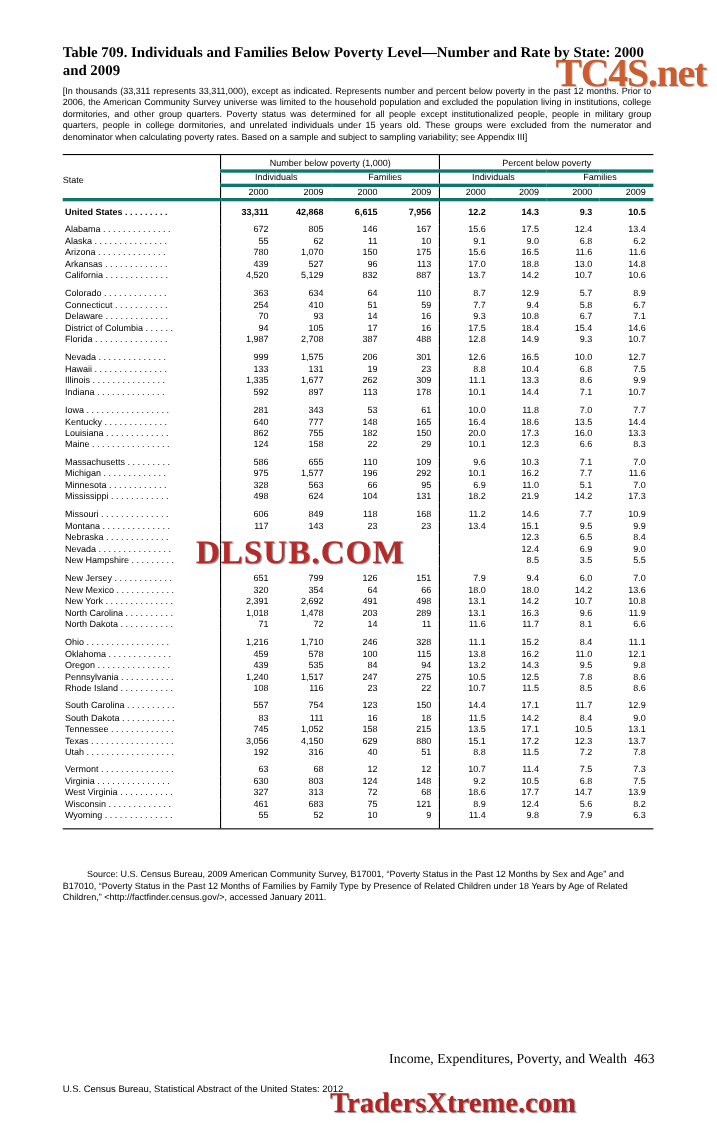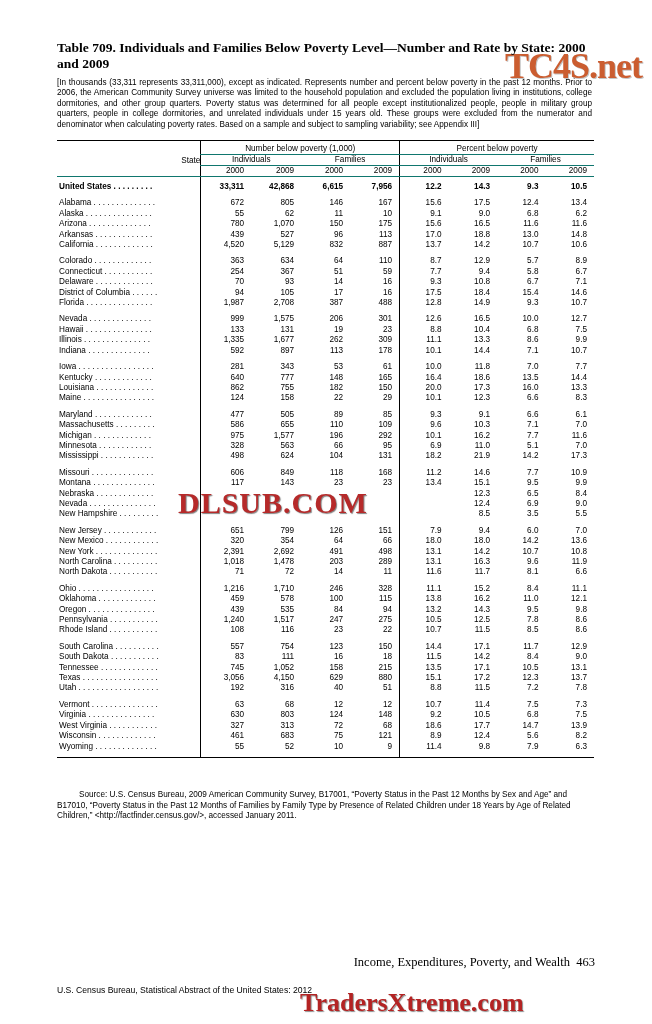--- a/index.html
+++ b/index.html
@@ -95,21 +95,21 @@
     padding: 0;
     font-weight: normal;
     vertical-align: bottom;
   }
   thead td, thead th {
     font-size: 8.2px;
     text-align: center;
     padding-bottom: 1px;
   }
   .hdr-row-1 td { padding-top: 3px; }
-  .bb { border-bottom: 1px solid #0f766e; }
+  .bb { border-bottom: 3px solid #0f766e; }
   .bl { border-left: 1px solid #000; }
   .st-col { width: 153px; text-align: left; }
   .num-col { width: 48px; text-align: right; padding-right: 7px; }
   tbody td { height: 10.4px; line-height: 10.4px; }
   .state-cell {
     text-align: left;
     padding-left: 2px;
     white-space: nowrap;
     overflow: hidden;
   }
@@ -151,21 +151,21 @@
 
   <div class="tbl">
     <table>
       <thead>
         <tr class="hdr-row-1">
           <td class="st-col"></td>
           <td class="bb bl" colspan="4">Number below poverty (1,000)</td>
           <td class="bb bl" colspan="4">Percent below poverty</td>
         </tr>
         <tr>
-          <td class="st-col" style="text-align:right;">State</td>
+          <td class="st-col" style="text-align:left;">State</td>
           <td class="bb bl" colspan="2">Individuals</td>
           <td class="bb" colspan="2">Families</td>
           <td class="bb bl" colspan="2">Individuals</td>
           <td class="bb" colspan="2">Families</td>
         </tr>
         <tr class="hdr-row-3">
           <td class="st-col bb"></td>
           <td class="num-col bb bl">2000</td>
           <td class="num-col bb">2009</td>
           <td class="num-col bb">2000</td>
@@ -283,21 +283,21 @@
             <td class="num-col">64</td>
             <td class="num-col">110</td>
             <td class="num-col bl">8.7</td>
             <td class="num-col">12.9</td>
             <td class="num-col">5.7</td>
             <td class="num-col">8.9</td>
           </tr>
           <tr>
             <td class="st-col state-cell">Connecticut . . . . . . . . . . .</td>
             <td class="num-col bl">254</td>
-            <td class="num-col">367</td>
+            <td class="num-col">410</td>
             <td class="num-col">51</td>
             <td class="num-col">59</td>
             <td class="num-col bl">7.7</td>
             <td class="num-col">9.4</td>
             <td class="num-col">5.8</td>
             <td class="num-col">6.7</td>
           </tr>
           <tr>
             <td class="st-col state-cell">Delaware . . . . . . . . . . . . .</td>
             <td class="num-col bl">70</td>
@@ -446,31 +446,20 @@
             <td class="bl" style="height: 6px;"></td>
             <td class="" style="height: 6px;"></td>
             <td class="" style="height: 6px;"></td>
             <td class="" style="height: 6px;"></td>
             <td class="bl" style="height: 6px;"></td>
             <td class="" style="height: 6px;"></td>
             <td class="" style="height: 6px;"></td>
             <td class="" style="height: 6px;"></td>
           </tr>
           <tr>
-            <td class="st-col state-cell">Maryland . . . . . . . . . . . . .</td>
-            <td class="num-col bl">477</td>
-            <td class="num-col">505</td>
-            <td class="num-col">89</td>
-            <td class="num-col">85</td>
-            <td class="num-col bl">9.3</td>
-            <td class="num-col">9.1</td>
-            <td class="num-col">6.6</td>
-            <td class="num-col">6.1</td>
-          </tr>
-          <tr>
             <td class="st-col state-cell">Massachusetts . . . . . . . . .</td>
             <td class="num-col bl">586</td>
             <td class="num-col">655</td>
             <td class="num-col">110</td>
             <td class="num-col">109</td>
             <td class="num-col bl">9.6</td>
             <td class="num-col">10.3</td>
             <td class="num-col">7.1</td>
             <td class="num-col">7.0</td>
           </tr>

